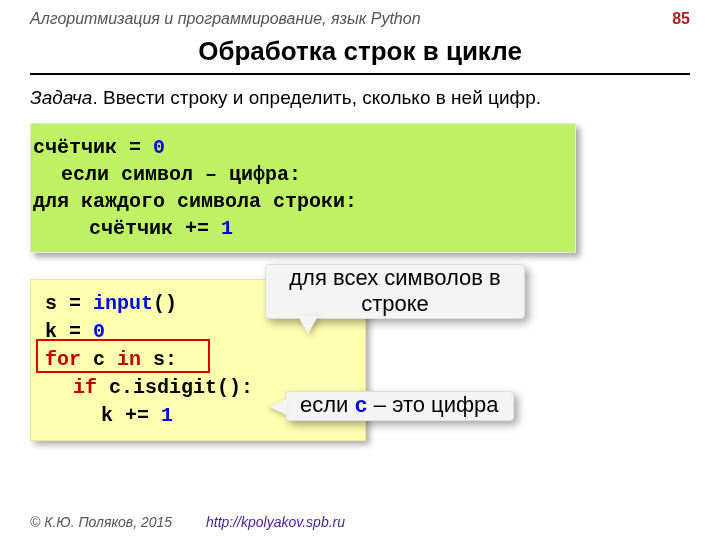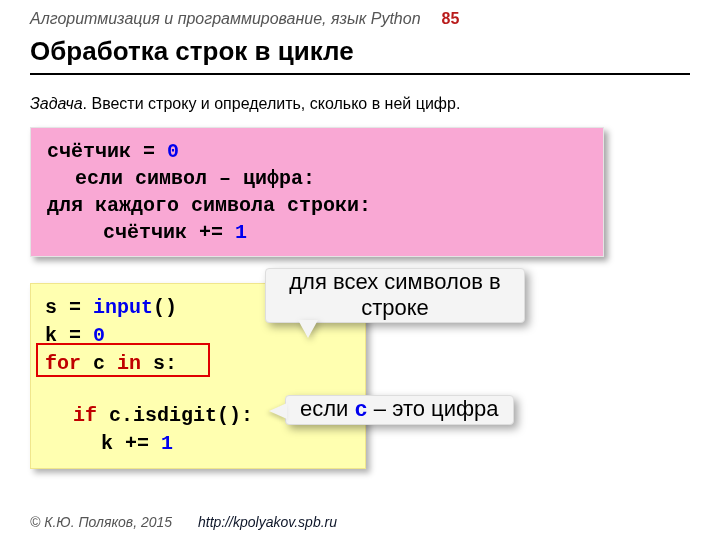--- a/index.html
+++ b/index.html
@@ -14,51 +14,52 @@
   }
   .page {
     width: 720px;
     height: 540px;
     position: relative;
     box-sizing: border-box;
     padding: 10px 30px 0 30px;
   }
   .top-line {
     display: flex;
-    justify-content: flex-start;
+    justify-content: space-between;
     align-items: baseline;
     font-style: italic;
     color: #555;
     font-size: 16px;
     padding-bottom: 4px;
     gap: 21px;
   }
   .page-num {
     font-style: normal;
     color: #b91c1c;
     font-weight: bold;
     font-size: 16px;
   }
   .title {
     font-size: 26px;
     font-weight: bold;
-    margin: 4px 0 20px 0;
+    margin: 4px 0 12px 0;
     padding-bottom: 6px;
     border-bottom: 2px solid #000;
+    text-align: center;
   }
   .task {
-    font-size: 16px;
+    font-size: 19px;
     margin: 8px 0 14px 0;
   }
   .task em { font-style: italic; }
   .pseudo-box {
-    background: #f9a8d4;
+    background: #bef264;
     border: 1px solid #e4e4e4;
     box-shadow: 4px 4px 6px rgba(0,0,0,0.35);
-    padding: 10px 16px;
+    padding: 10px 2px;
     font-family: "Courier New", monospace;
     font-weight: bold;
     font-size: 20px;
     line-height: 1.35;
     width: 540px;
   }
   .pseudo-box .num0 { color: #0000ee; }
   .pseudo-box .num1 { color: #0000ee; }
   .code-area {
     position: relative;
@@ -127,22 +128,22 @@
   }
   .footer {
     position: absolute;
     left: 30px;
     bottom: 10px;
     font-size: 14px;
     font-style: italic;
     color: #555;
   }
   .footer .url {
-    color: #0f172a;
-    margin-left: 22px;
+    color: #4c1d95;
+    margin-left: 30px;
   }
 </style>
 </head>
 <body>
 
 <div class="page">
 
   <div class="top-line">
     <span>Алгоритмизация и программирование, язык Python</span>
     <span class="page-num">85</span>
@@ -171,21 +172,21 @@
     <div class="code-box">
       <div>
         <span>s = </span><span class="fn-blue">input</span><span>()</span>
       </div>
       <div>
         <span>k = </span><span class="lit">0</span>
       </div>
       <div>
         <span class="kw-red">for</span><span> c </span><span class="kw-red">in</span><span> s:</span>
       </div>
-      <div style="padding-left:28px;margin-top:24px;">
+      <div style="padding-left:28px;">
         <span class="kw-red">if</span><span> c.isdigit():</span>
       </div>
       <div style="padding-left:56px;">
         <span>k += </span><span class="lit">1</span>
       </div>
     </div>
 
     <div class="red-frame" style="left:6px; top:60px; width:170px; height:30px;"></div>
 
     <div class="callout" style="left:235px; top:-15px; width:230px;">

